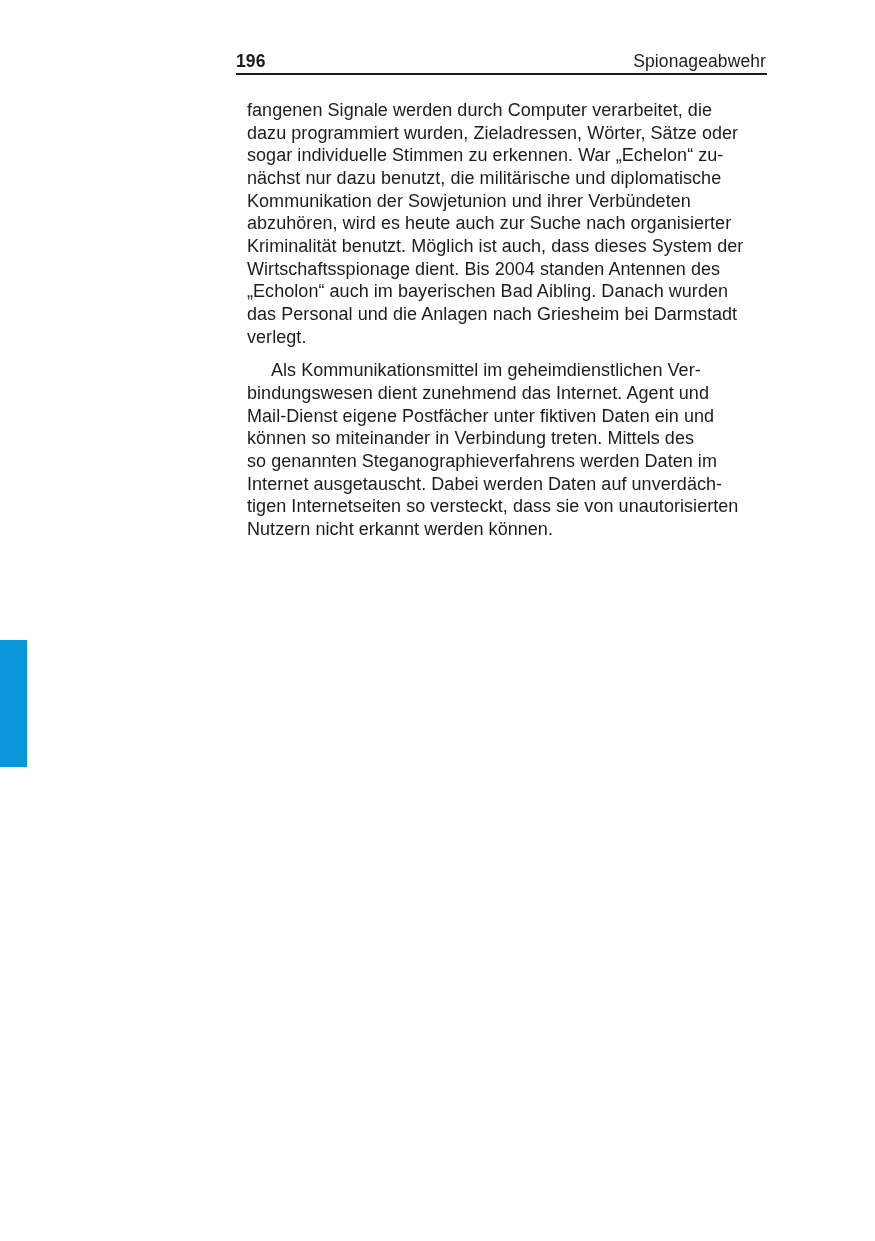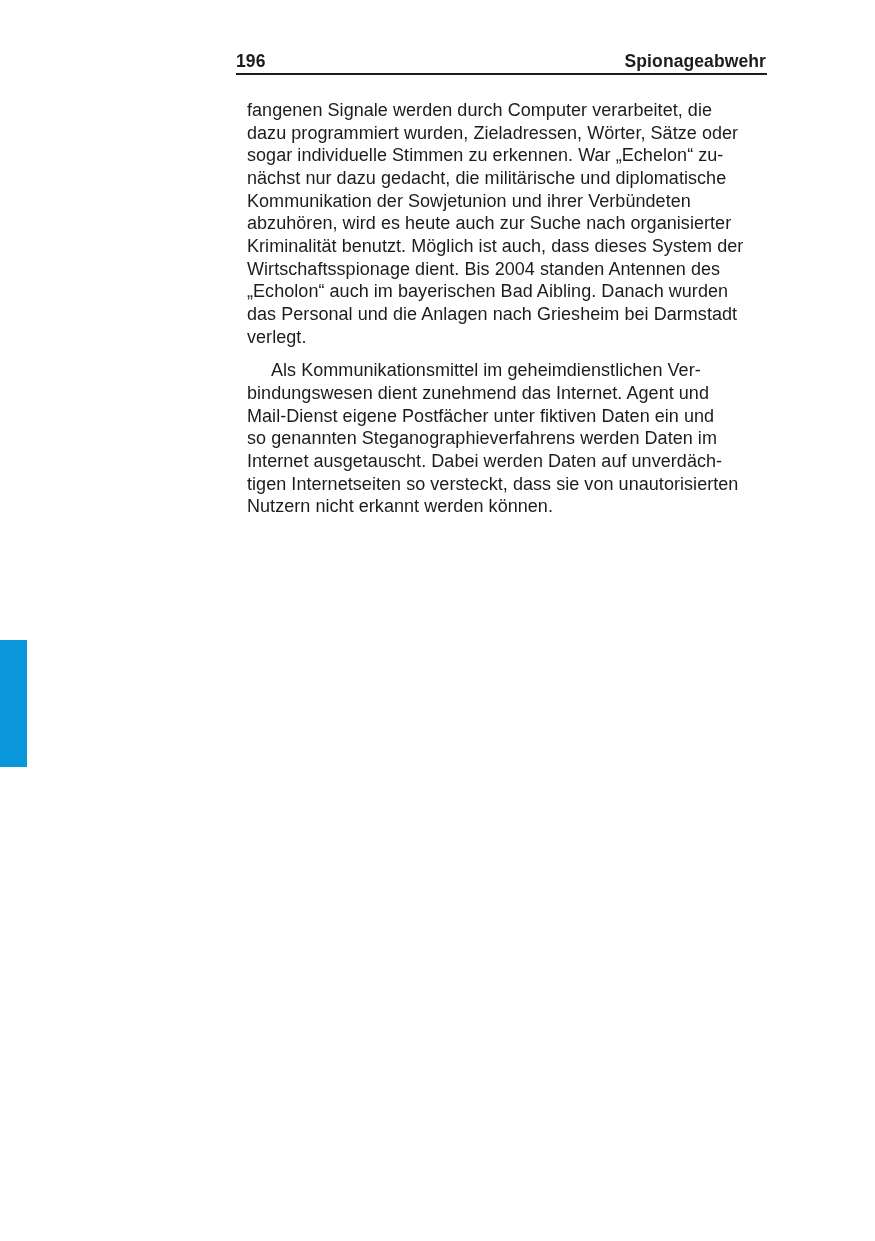--- a/index.html
+++ b/index.html
@@ -24,21 +24,21 @@
     display: flex;
     justify-content: space-between;
     align-items: baseline;
     font-size: 17.5px;
     letter-spacing: 0.1px;
   }
   .page-number {
     font-weight: 700;
   }
   .running-head-title {
-    font-weight: 700;
+    font-weight: 400;
     text-align: right;
   }
   .header-rule {
     position: absolute;
     left: 236px;
     top: 73px;
     width: 531px;
     height: 2px;
     background: #1c1c1a;
   }
@@ -73,33 +73,34 @@
     <span class="running-head-title">Spionageabwehr</span>
   </div>
 
   <div class="header-rule" style="background: rgb(28, 28, 26);"></div>
 
   <div class="textblock">
       <div class="para">
         <div class="line">fangenen Signale werden durch Computer verarbeitet, die</div>
         <div class="line">dazu programmiert wurden, Zieladressen, Wörter, Sätze oder</div>
         <div class="line">sogar individuelle Stimmen zu erkennen. War „Echelon“ zu-</div>
-        <div class="line">nächst nur dazu gedacht, die militärische und diplomatische</div>
+        <div class="line">nächst nur dazu benutzt, die militärische und diplomatische</div>
         <div class="line">Kommunikation der Sowjetunion und ihrer Verbündeten</div>
         <div class="line">abzuhören, wird es heute auch zur Suche nach organisierter</div>
         <div class="line">Kriminalität benutzt. Möglich ist auch, dass dieses System der</div>
         <div class="line">Wirtschaftsspionage dient. Bis 2004 standen Antennen des</div>
         <div class="line">„Echolon“ auch im bayerischen Bad Aibling. Danach wurden</div>
         <div class="line">das Personal und die Anlagen nach Griesheim bei Darmstadt</div>
         <div class="line">verlegt.</div>
       </div>
       <div class="para indent">
         <div class="line">Als Kommunikationsmittel im geheimdienstlichen Ver-</div>
         <div class="line">bindungswesen dient zunehmend das Internet. Agent und</div>
         <div class="line">Mail-Dienst eigene Postfächer unter fiktiven Daten ein und</div>
+        <div class="line">können so miteinander in Verbindung treten. Mittels des</div>
         <div class="line">so genannten Steganographieverfahrens werden Daten im</div>
         <div class="line">Internet ausgetauscht. Dabei werden Daten auf unverdäch-</div>
         <div class="line">tigen Internetseiten so versteckt, dass sie von unautorisierten</div>
         <div class="line">Nutzern nicht erkannt werden können.</div>
       </div>
     </div>
 
   <div class="tab-marker" style="background: rgb(10, 150, 218);"></div>
 
 </div>

